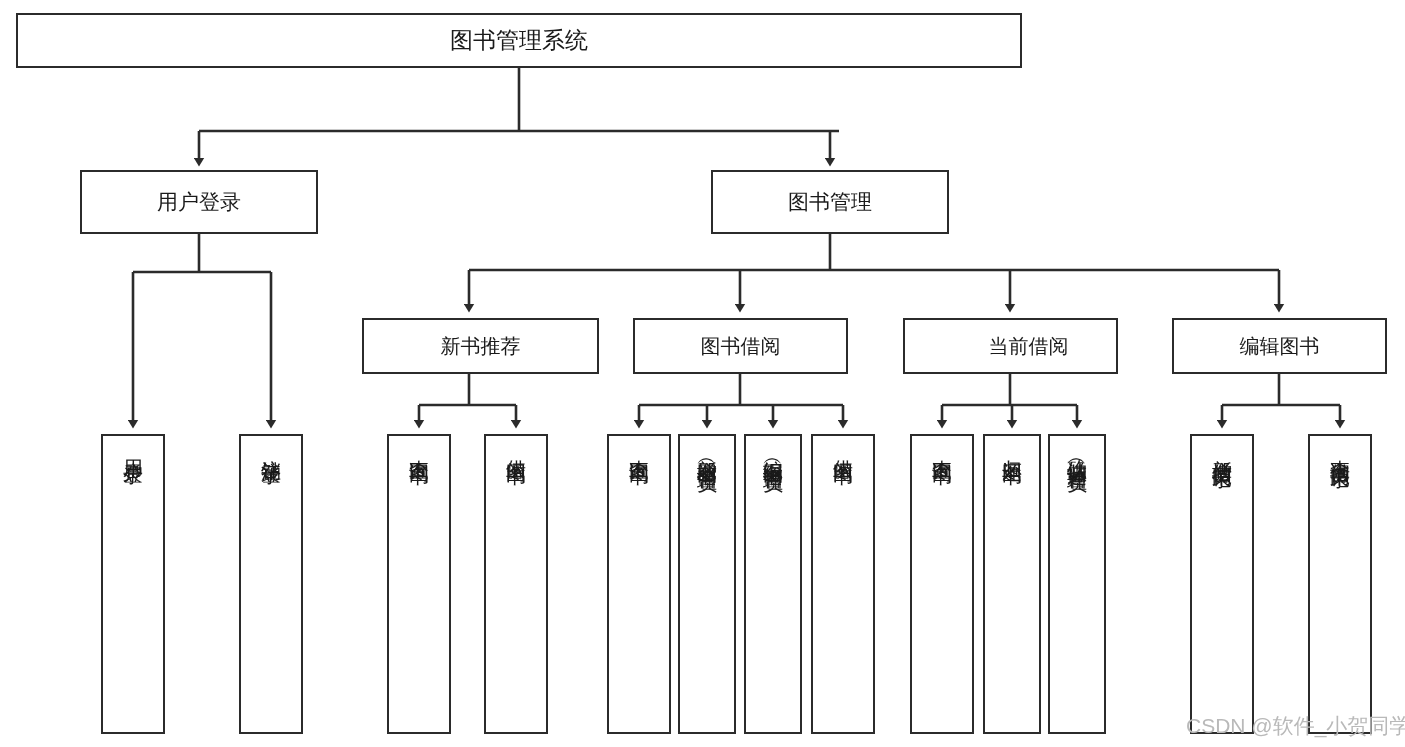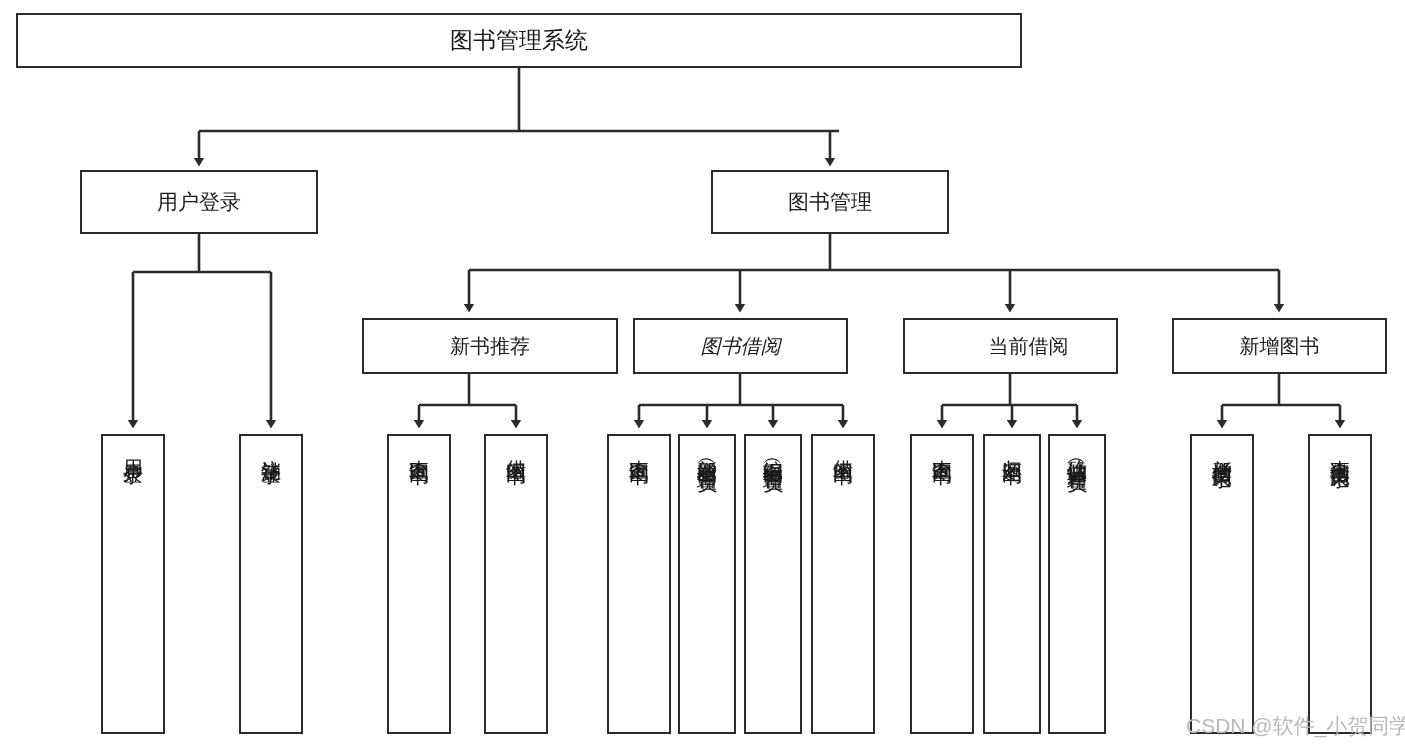--- a/index.html
+++ b/index.html
@@ -130,31 +130,31 @@
     <span class="label">图书管理系统</span>
   </div>
 
   <div class="node level-1" style="left:80px; top:170px; width:238px; height:64px;">
     <span class="label">用户登录</span>
   </div>
   <div class="node level-1" style="left:711px; top:170px; width:238px; height:64px;align-items:center;">
     <span class="label">图书管理</span>
   </div>
 
-  <div class="node level-2" style="left:362px; top:318px; width:256px; height:56px;">
+  <div class="node level-2" style="left:362px; top:318px; width:237px; height:56px;">
     <span class="label">新书推荐</span>
   </div>
-  <div class="node level-2" style="left:633px; top:318px; width:215px; height:56px;font-style:italic;">
+  <div class="node level-2" style="left:633px; top:318px; width:215px; height:56px;">
     <span class="label">图书借阅</span>
   </div>
   <div class="node level-2" style="left:903px; top:318px; width:215px; height:56px;padding-left:36px;">
     <span class="label">当前借阅</span>
   </div>
   <div class="node level-2" style="left:1172px; top:318px; width:215px; height:56px;">
-    <span class="label">新增图书</span>
+    <span class="label">编辑图书</span>
   </div>
 
   <div class="node leaf" style="left:101px; top:434px; width:64px; height:300px;">
     <span class="label">用户登录</span>
   </div>
   <div class="node leaf" style="left:239px; top:434px; width:64px; height:300px;">
     <span class="label">注销登录</span>
   </div>
 
   <div class="node leaf" style="left:387px; top:434px; width:64px; height:300px;">

